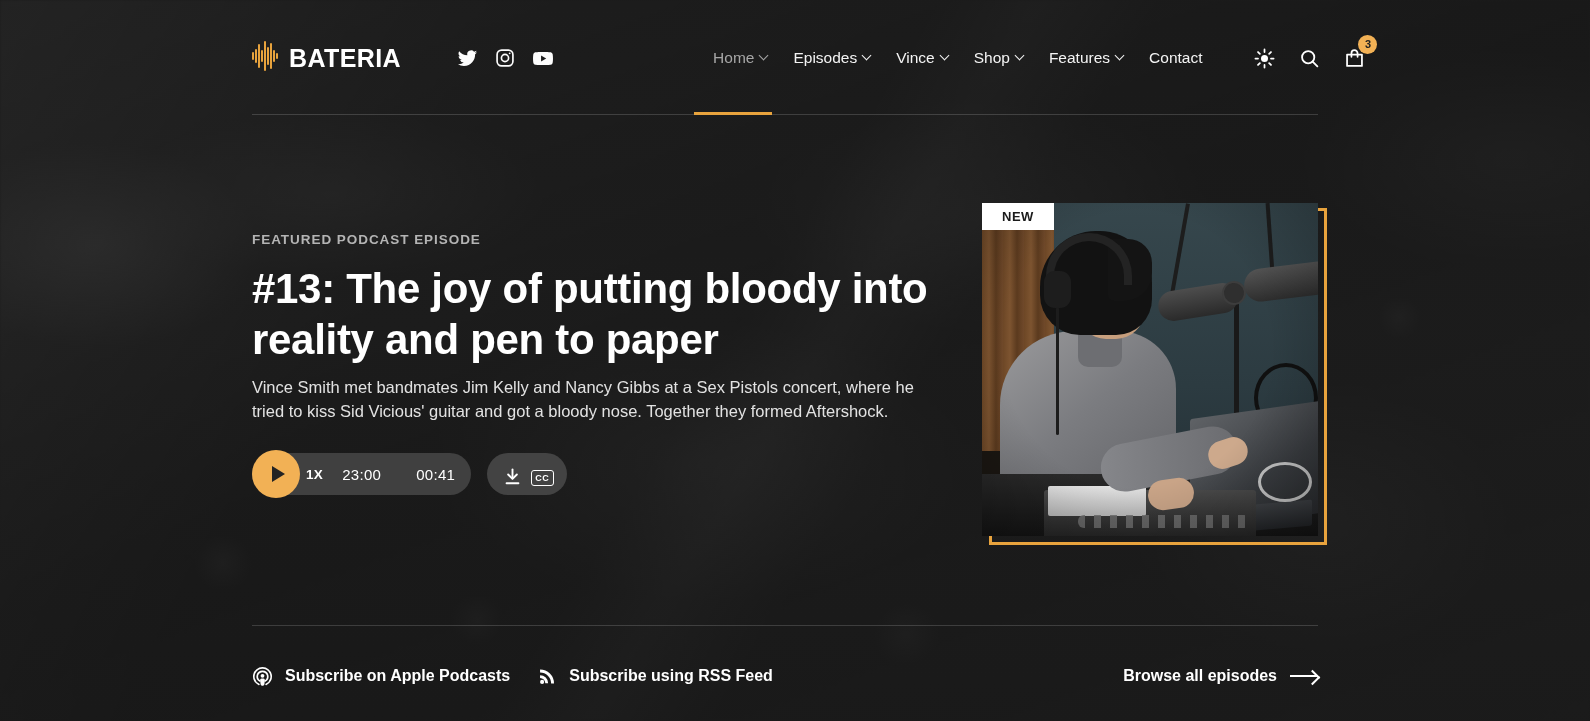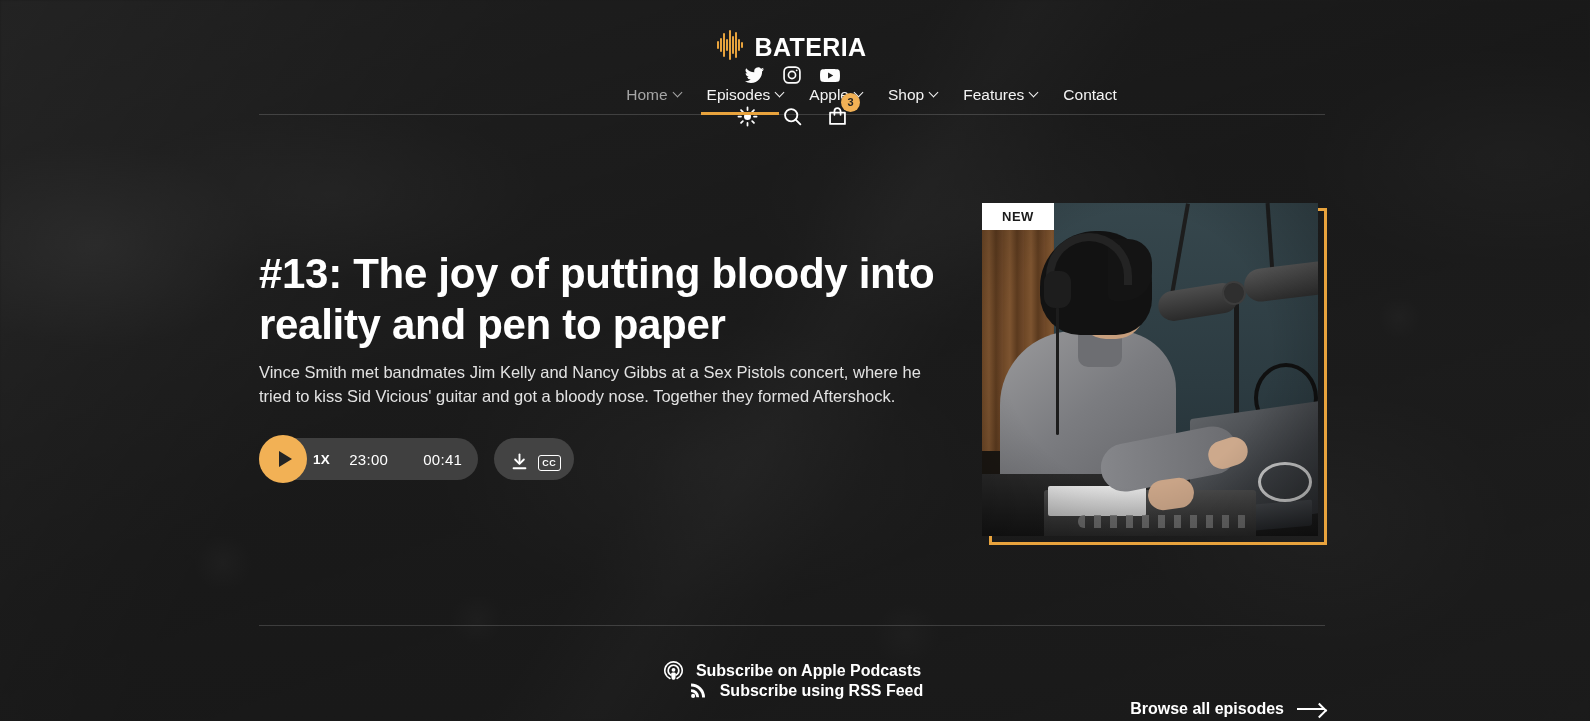--- a/index.html
+++ b/index.html
@@ -53,23 +53,22 @@
 
   .content {
     position: relative;
     z-index: 5;
     width: 1590px;
     height: 721px;
   }
 
   .wrap {
     position: absolute;
-    left: 259px;
+    left: 252px;
     width: 1066px;
-    flex-direction: column;
   }
 
   
   .header {
     top: 30px;
     height: 56px;
     display: flex;
     align-items: center;
   }
 
@@ -585,21 +584,21 @@
       <nav class="nav">
         <a class="nav-item is-active">
           <span>Home</span>
           <i class="chev"></i>
         </a>
         <a class="nav-item">
           <span>Episodes</span>
           <i class="chev"></i>
         </a>
         <a class="nav-item">
-          <span>Apple</span>
+          <span>Vince</span>
           <i class="chev"></i>
         </a>
         <a class="nav-item">
           <span>Shop</span>
           <i class="chev"></i>
         </a>
         <a class="nav-item">
           <span>Features</span>
           <i class="chev"></i>
         </a>
@@ -631,20 +630,21 @@
           <span class="cart-badge">3</span>
         </button>
       </div>
     </header>
 
     <div class="wrap head-rule">
       <span class="active-marker"></span>
     </div>
 
     <section class="wrap hero">
+      <div class="eyebrow">FEATURED PODCAST EPISODE</div>
       <h1 class="hero-title">#13: The joy of putting bloody into reality and pen to paper</h1>
       <p class="hero-desc">Vince Smith met bandmates Jim Kelly and Nancy Gibbs at a Sex Pistols concert, where he tried to kiss Sid Vicious' guitar and got a bloody nose. Together they formed Aftershock.</p>
 
       <div class="player">
         <div class="player-left">
           <button class="play-btn">
             <span class="play-tri"></span>
           </button>
           <span class="speed-label">1X</span>
           <span class="time-cur">23:00</span>

